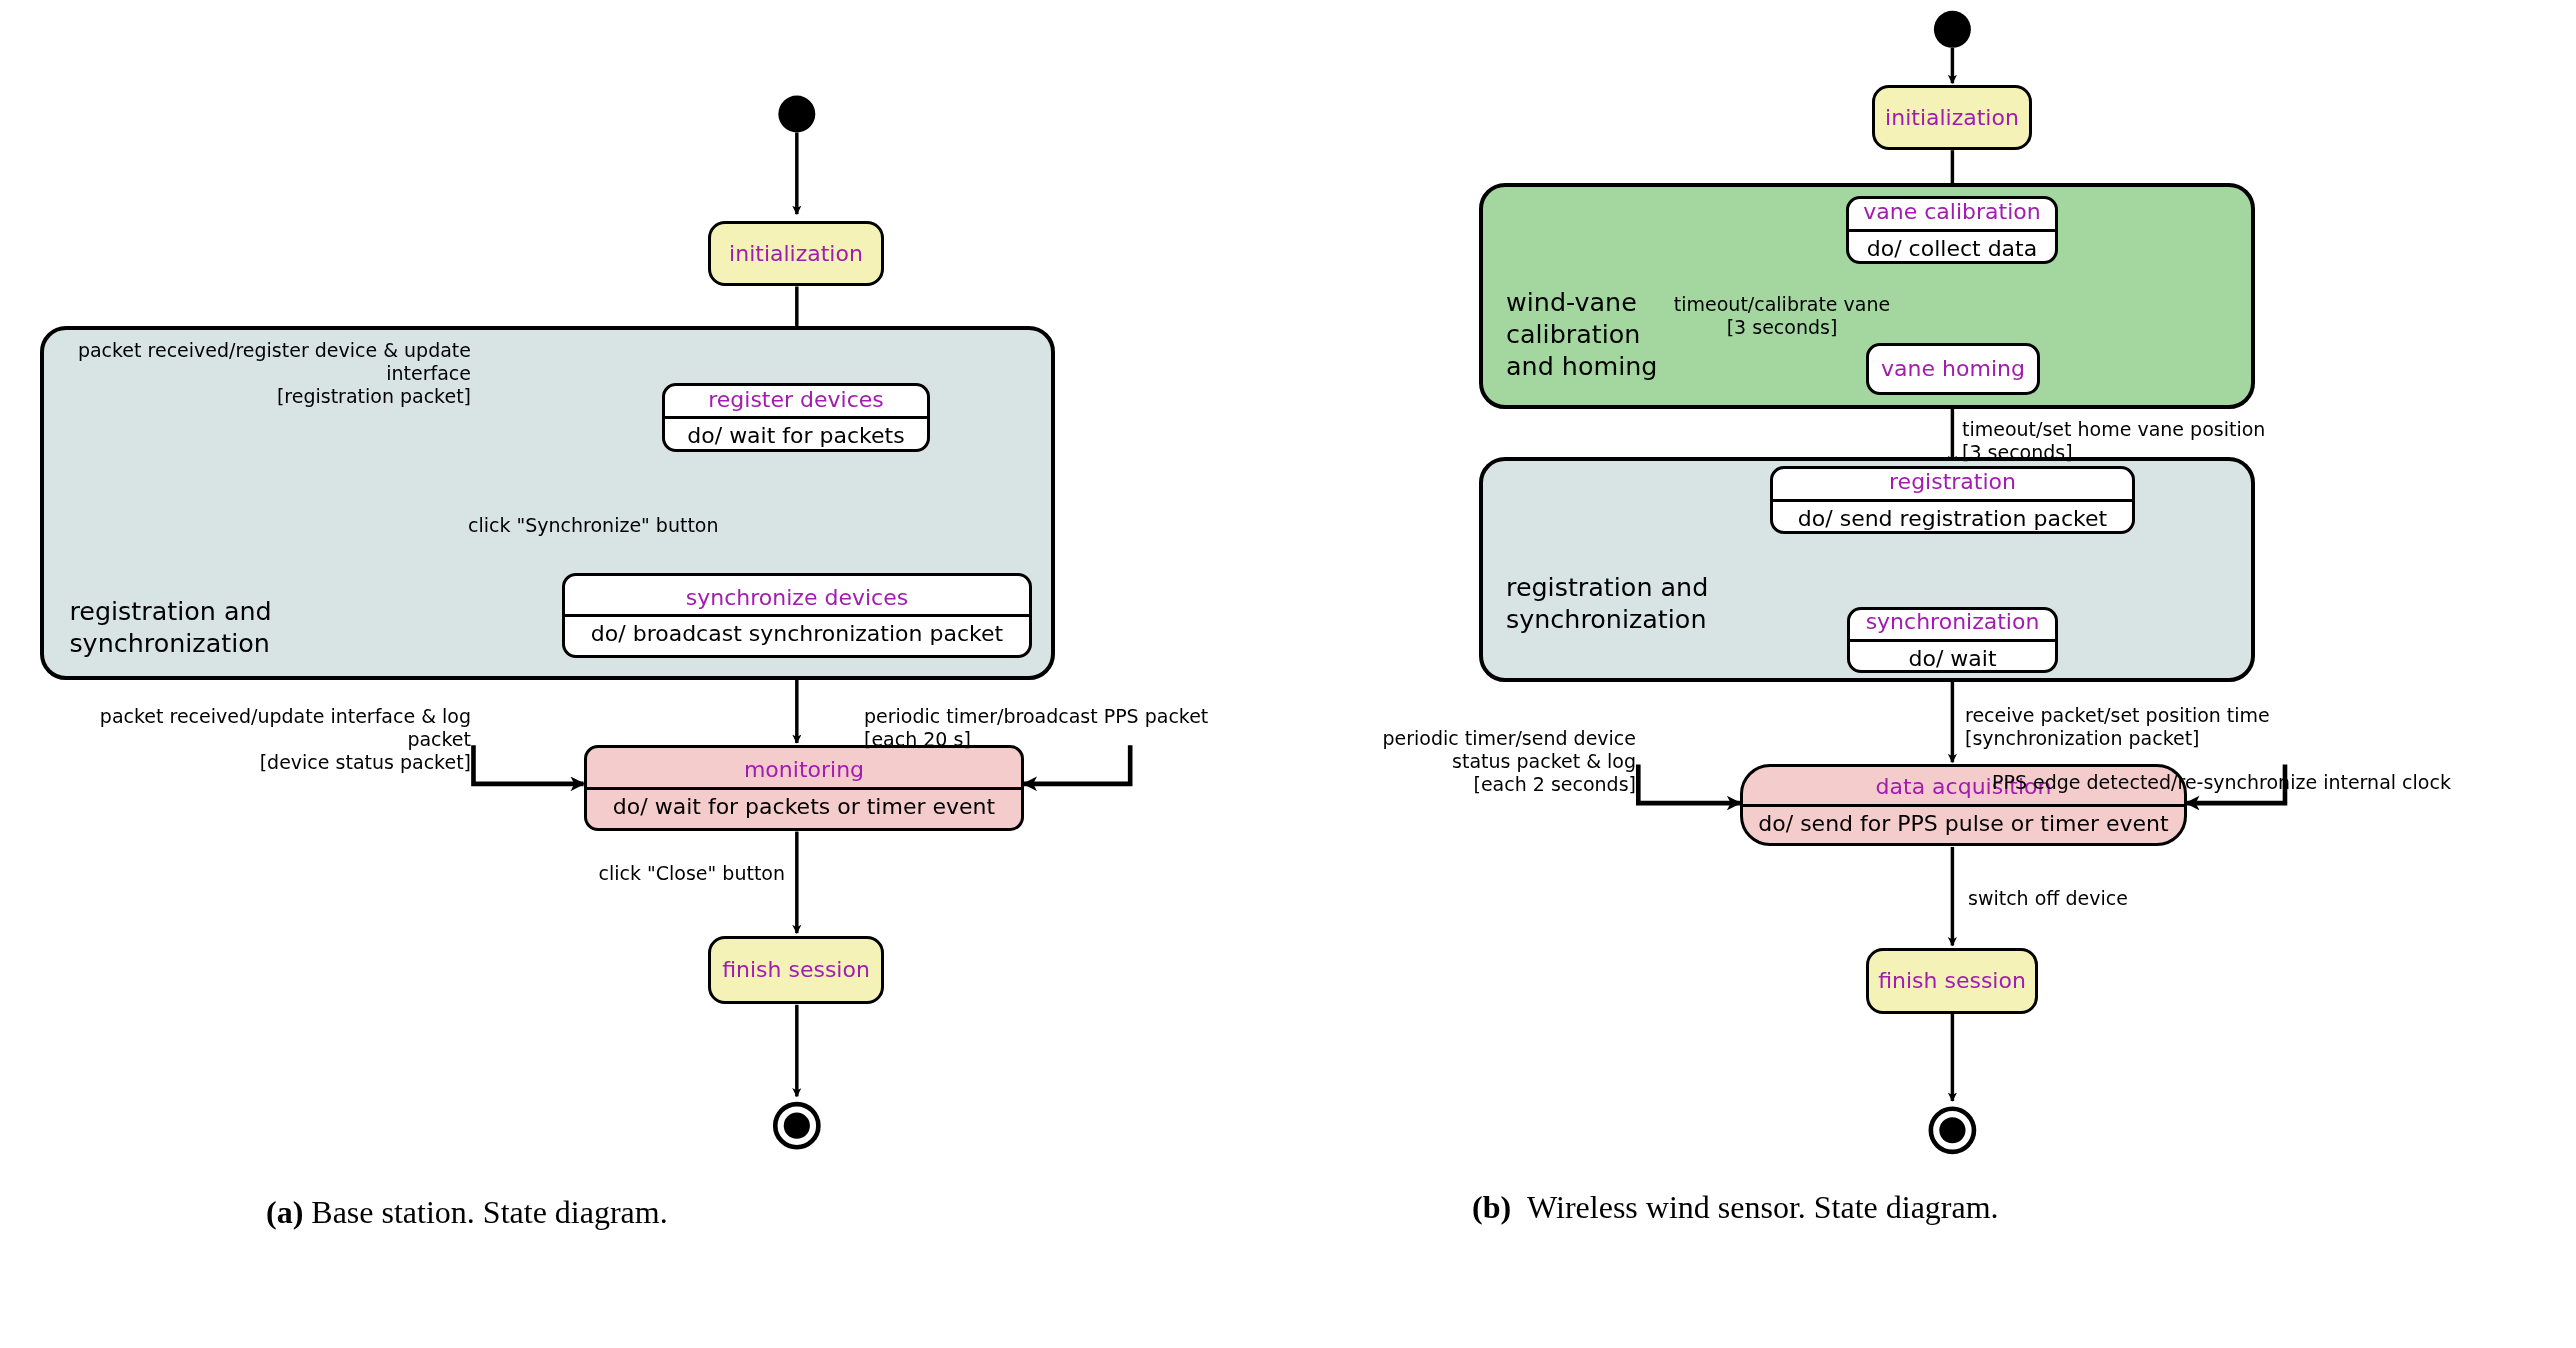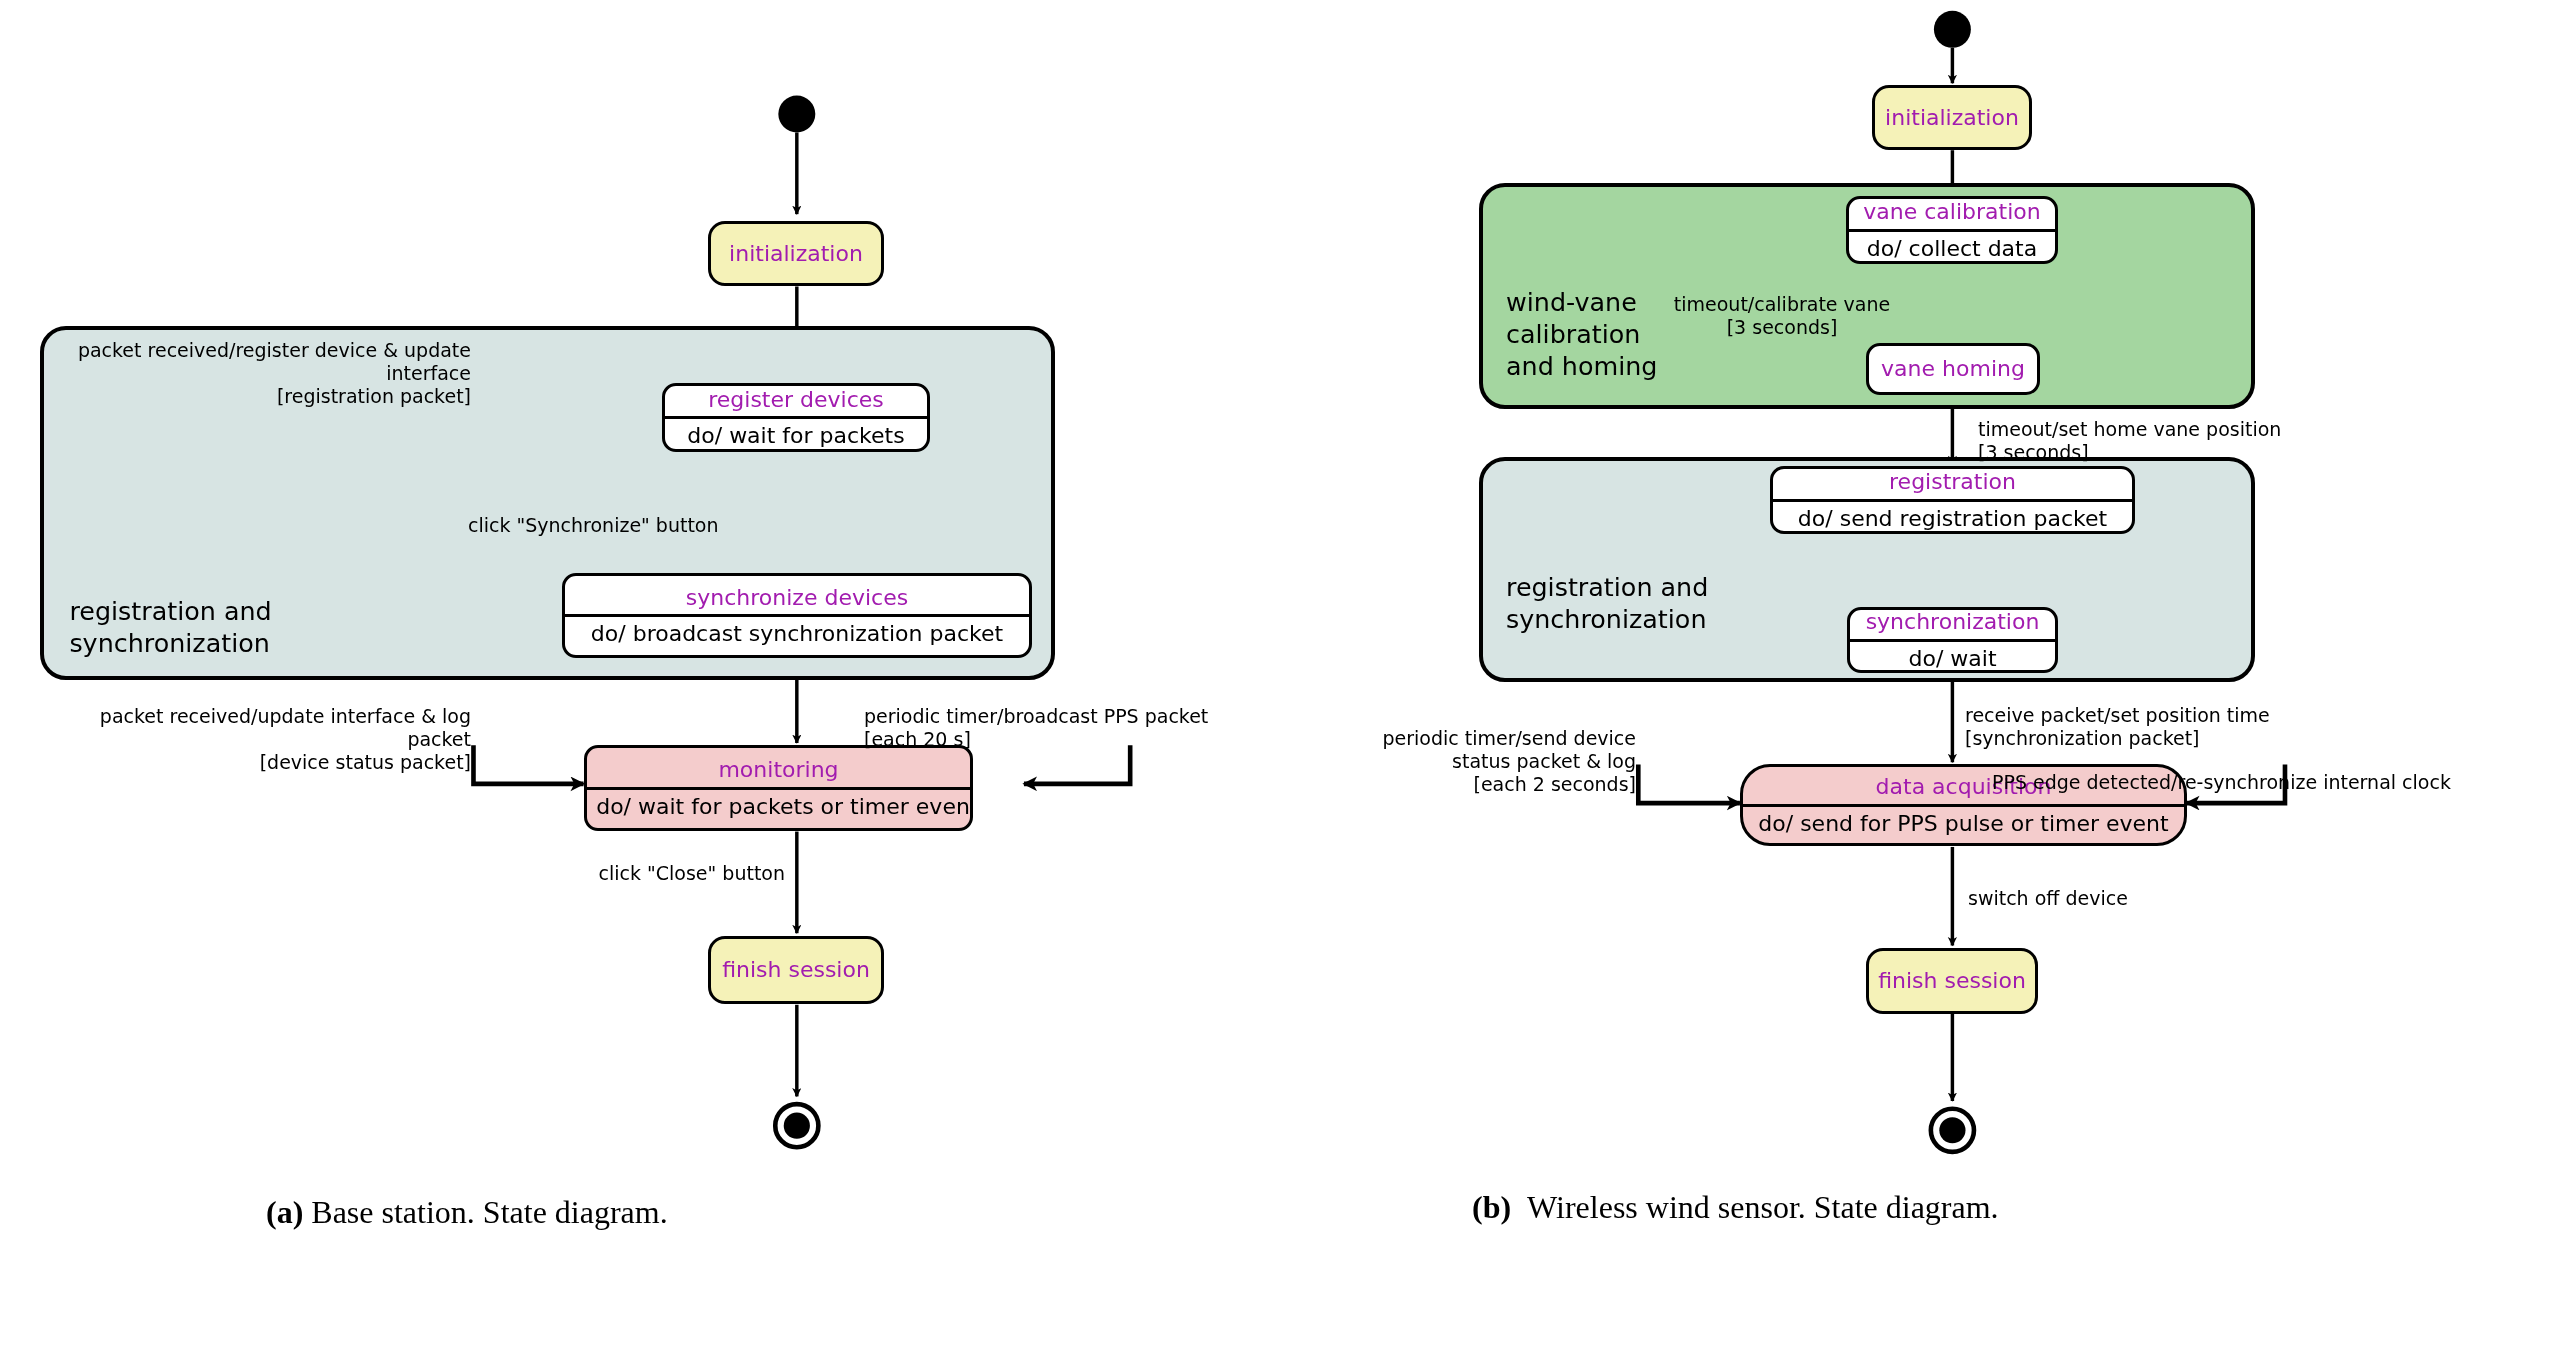--- a/index.html
+++ b/index.html
@@ -180,21 +180,21 @@
   <div class="node" style="left:662px; top:383px; width:268px; height:69px;">
     <div class="nm">register devices</div>
     <div class="act">do/ wait for packets</div>
   </div>
 
   <div class="node" style="left:562px; top:573px; width:470px; height:85px;">
     <div class="nm">synchronize devices</div>
     <div class="act">do/ broadcast synchronization packet</div>
   </div>
 
-  <div class="node pink" style="left:584px; top:745px; width:389px; height:86px;">
+  <div class="node pink" style="left:584px; top:745px; width:440px; height:86px;">
     <div class="nm">monitoring</div>
     <div class="act">do/ wait for packets or timer event</div>
   </div>
 
   <div class="node yellow simple" style="left:708px; top:936px; width:176px; height:68px;">
     <div class="nm">finish session</div>
   </div>
 
   <div class="tlabel r" style="left:52px; top:339px; width:419px;">packet received/register device &amp; update interface
 [registration packet]</div>
@@ -252,21 +252,21 @@
     <div class="act">do/ send for PPS pulse or timer event</div>
   </div>
 
   <div class="node yellow simple" style="left:1866px; top:948px; width:172px; height:66px;">
     <div class="nm">finish session</div>
   </div>
 
   <div class="tlabel c" style="left:1614px; top:293px; width:336px;">timeout/calibrate vane
 [3 seconds]</div>
 
-  <div class="tlabel l" style="left:1962px; top:418px; width:370px;margin-left:16px;">timeout/set home vane position
+  <div class="tlabel l" style="left:1962px; top:418px; width:370px;">timeout/set home vane position
 [3 seconds]</div>
 
   <div class="tlabel l" style="left:1965px; top:704px; width:362px;">receive packet/set position time
 [synchronization packet]</div>
 
   <div class="tlabel r" style="left:1347px; top:727px; width:289px;">periodic timer/send device status packet &amp; log
 [each 2 seconds]</div>
 
   <div class="tlabel l" style="left:1992px; top:771px; width:570px;">PPS edge detected/re-synchronize internal clock</div>
 

